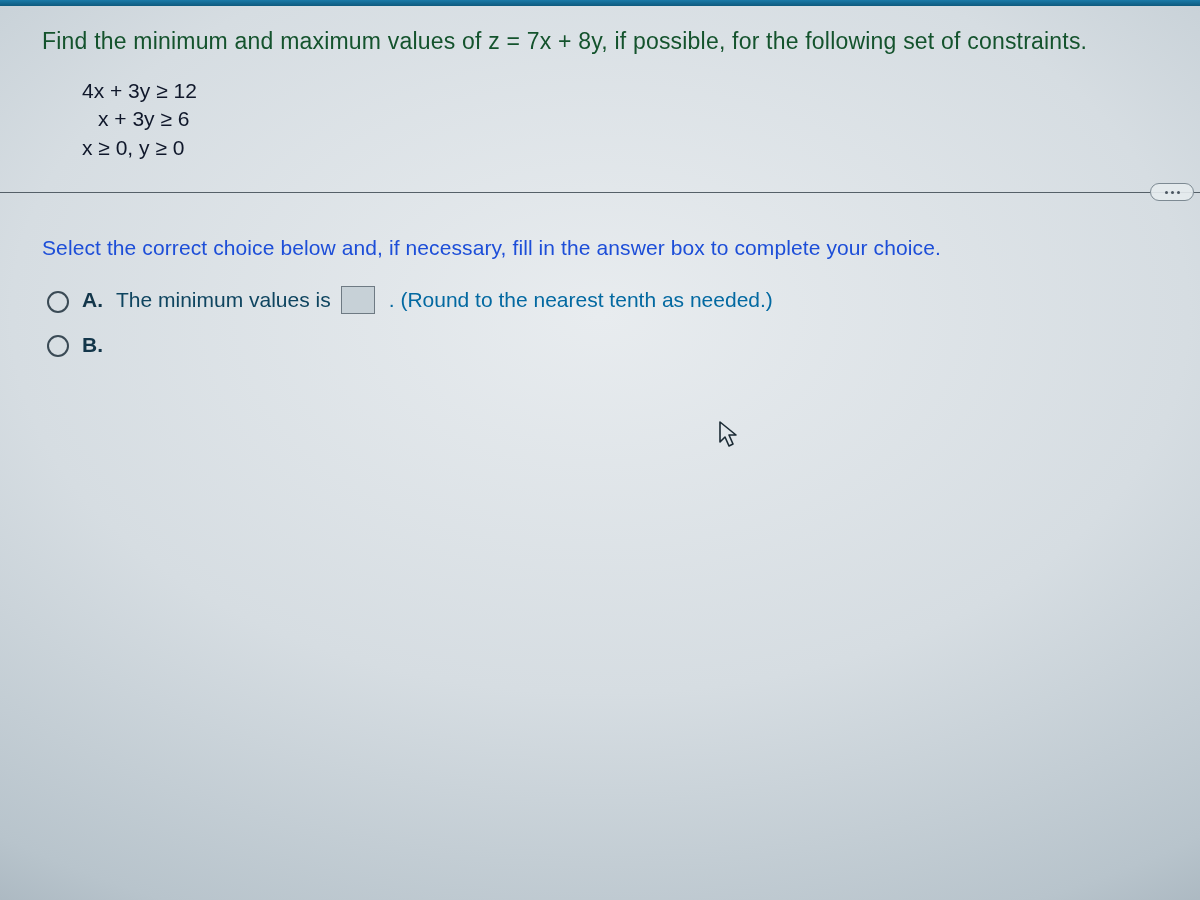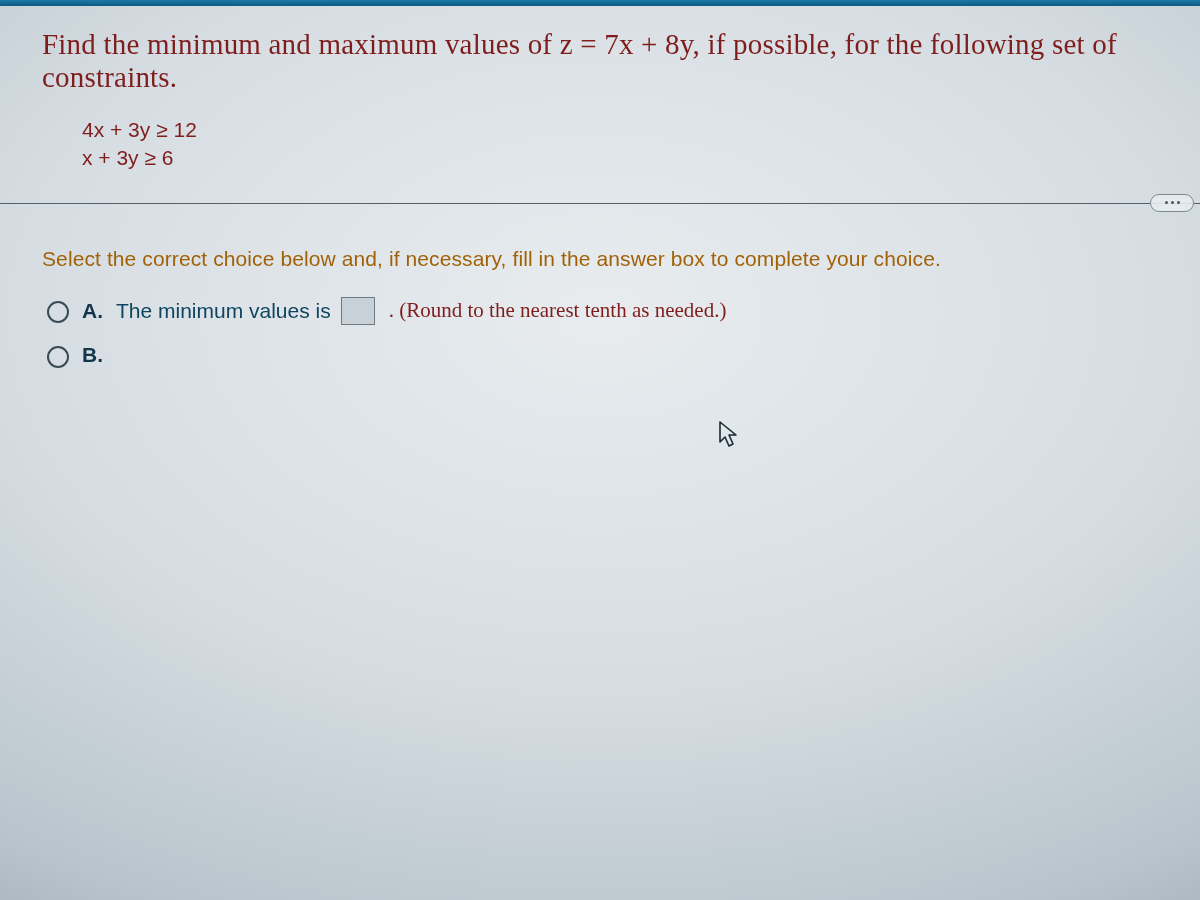--- a/index.html
+++ b/index.html
@@ -28,29 +28,28 @@
     background: linear-gradient(to bottom, #1a7aa8, #0e5a7e);
   }
   .content {
     position: absolute;
     top: 6px;
     left: 0;
     right: 0;
     padding: 22px 40px 0 42px;
   }
   .question-text {
-    color: #7f1d1d;
-    font-size: 29px;
+    color: #14532d;
+    font-size: 23px;
     letter-spacing: 0.2px;
     margin: 0 0 22px 0;
-    font-family: Liberation Serif, serif;
   }
   .constraints {
     margin-left: 40px;
-    color: #7f1d1d;
+    color: #0f172a;
     font-size: 21px;
     line-height: 1.35;
     margin-bottom: 30px;
   }
   .divider-wrap {
     position: relative;
     margin: 0 -40px 0 -42px;
     height: 2px;
   }
   .divider {
@@ -73,21 +72,21 @@
     gap: 3px;
     cursor: pointer;
   }
   .more-pill .dot {
     width: 3px; height: 3px;
     background: #4a5560;
     border-radius: 50%;
   }
   .instruction {
     margin-top: 42px;
-    color: #a16207;
+    color: #1d4ed8;
     font-size: 21px;
     letter-spacing: 0.1px;
   }
   .choices {
     margin-top: 26px;
   }
   .choice-row {
     display: flex;
     align-items: center;
     gap: 10px;
@@ -116,21 +115,21 @@
     width: 34px;
     height: 28px;
     border: 1.5px solid #6e7a83;
     background: #c7d1d7;
     display: inline-block;
     vertical-align: middle;
     padding: 2px 4px;
     font-size: 18px;
     color: #13364a;
   }
-  .hint { color: #7f1d1d; margin-left: 4px; font-family: Liberation Serif, serif; }
+  .hint { color: #0369a1; margin-left: 4px; }
   .cursor {
     position: absolute;
     width: 22px;
     height: 30px;
     pointer-events: none;
   }
   #screen-cursor {
     left: 718px;
     top: 420px;
   }
@@ -140,21 +139,22 @@
 <body>
 
 <div class="topbar"></div>
 
 <div class="content">
 
   <p class="question-text">Find the minimum and maximum values of z = 7x + 8y, if possible, for the following set of constraints.</p>
 
   <div class="constraints">
     <div>4x + 3y ≥ 12</div>
-    <div style="margin-left:0;">x + 3y ≥ 6</div>
+    <div style="margin-left:16px;">x + 3y ≥ 6</div>
+    <div>x ≥ 0, y ≥ 0</div>
   </div>
 
   <div class="divider-wrap">
     <hr class="divider">
     <div class="more-pill" title="more">
       <span class="dot"></span>
       <span class="dot"></span>
       <span class="dot"></span>
     </div>
   </div>

